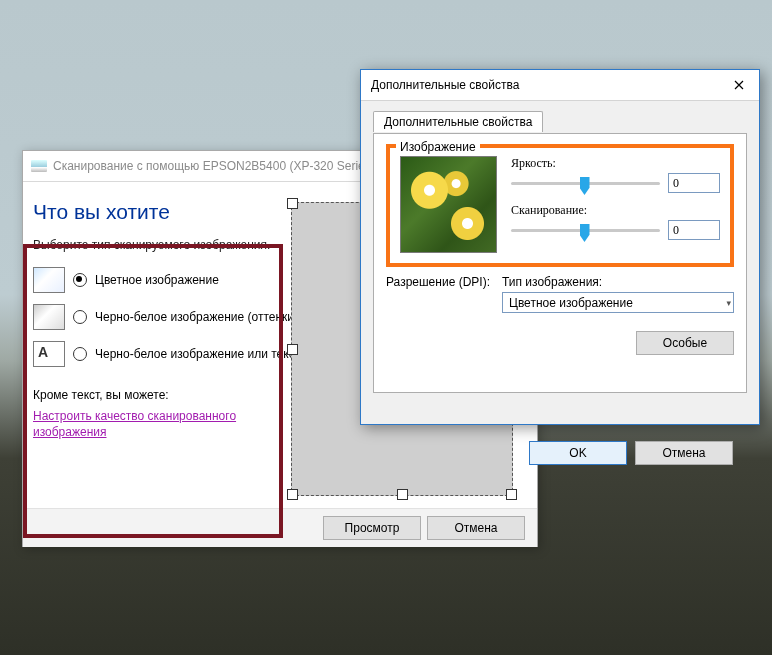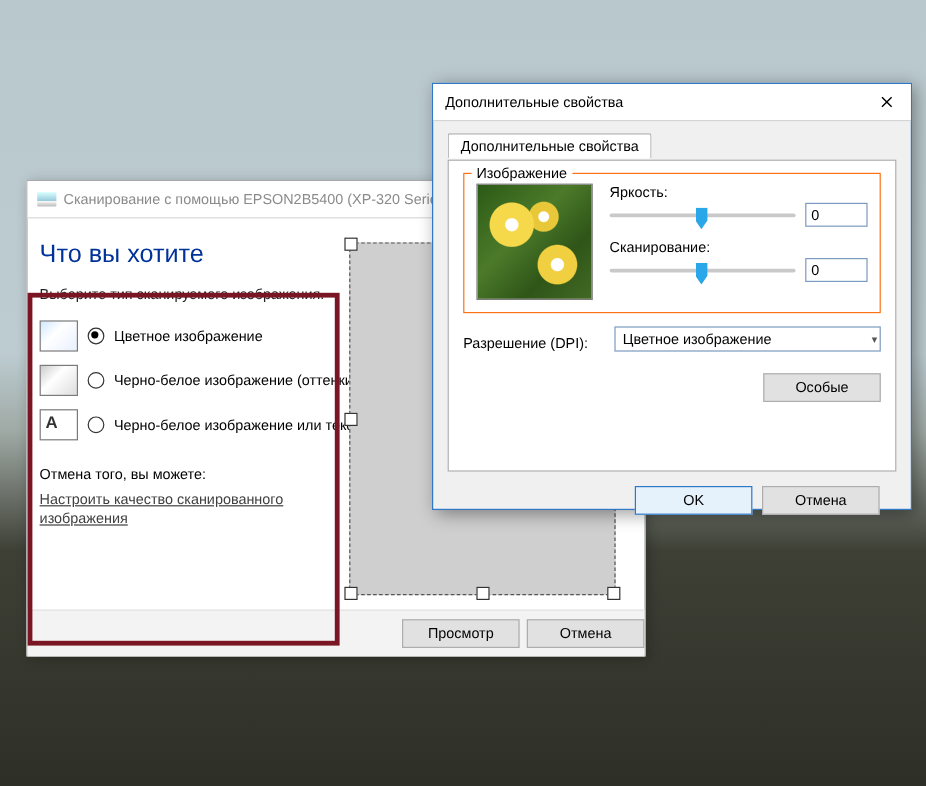--- a/index.html
+++ b/index.html
@@ -83,21 +83,21 @@
     flex-shrink: 0;
   }
   .opt-icon.gray { background: linear-gradient(135deg,#ccc,#fff 40%,#ddd); }
   .opt-icon.bw   { background: #fff; position: relative; }
   .opt-icon.bw::after{content:"A";position:absolute;left:4px;top:2px;font-weight:bold;color:#333;font-size:14px;}
   .opt-icon.custom{ background: linear-gradient(135deg,#cfe8c0,#fff 40%,#fce0b0);}
   .radio { width:12px;height:12px;border:1px solid #333;border-radius:50%;position:relative;flex-shrink:0;}
   .radio.checked::after{content:"";position:absolute;left:2px;top:2px;width:6px;height:6px;border-radius:50%;background:#000;}
   .opt-label { font-size:12px;color:#000; white-space: nowrap; }
   .also-text { font-size:12px;color:#000;margin-top:20px; }
-  .link { color:#404040;text-decoration:underline;font-size:12px;display:inline-block;margin-top:6px;line-height:16px;}
+  .link { color:#a21caf;text-decoration:underline;font-size:12px;display:inline-block;margin-top:6px;line-height:16px;}
   .highlight-box {
     position:absolute;
     left:0; top:62px;
     width:252px; height:286px;
     border:4px solid #7a1623;
     pointer-events:none;
   }
   
   .scan-preview {
     flex:1;
@@ -117,21 +117,21 @@
   .h-tm{top:-5px;left:50%;margin-left:-5px}
   .h-bm{bottom:-5px;left:50%;margin-left:-5px}
   .h-ml{left:-5px;top:50%;margin-top:-5px}
   .h-mr{right:-5px;top:50%;margin-top:-5px}
   
   .scan-buttons {
     height: 38px;
     border-top: 1px solid #e2e2e2;
     background:#f3f3f3;
     display:flex;justify-content:flex-end;align-items:center;
-    padding-right:0; gap:6px;
+    padding-right:12px; gap:6px;
   }
   .btn {
     min-width:80px;height:22px;
     border:1px solid #adadad;background:#e1e1e1;
     font-size:12px;display:flex;align-items:center;justify-content:center;
     padding:0 8px;cursor:pointer;
   }
 
   
   .adv-window {
@@ -153,63 +153,63 @@
   .tabstrip{height:22px;display:flex;}
   .tab{
     height:20px;padding:0 10px;border:1px solid #adadad;border-bottom:none;
     background:#fff;font-size:12px;display:flex;align-items:center;border-radius:2px 2px 0 0;
   }
   .tab-page{
     border:1px solid #adadad;background:#fff;height:260px;padding:10px 12px;
     box-sizing:border-box;position:relative;
   }
   .groupbox{
-    border:1px solid #f97316;padding:8px 10px 10px 10px;margin-bottom:6px;
+    border:4px solid #f97316;padding:8px 10px 10px 10px;margin-bottom:6px;
     position:relative;
   }
   .groupbox .legend{
     position:absolute;top:-8px;left:6px;background:#fff;padding:0 4px;font-size:12px;
   }
   .img-row{display:flex;gap:14px;}
   .thumb{
     width:95px;height:95px;border:1px solid #7a7a7a;flex-shrink:0;
     background:
       radial-gradient(circle at 30% 35%, #fff 0 5px, #f6d94a 6px 18px, transparent 19px),
       radial-gradient(circle at 70% 70%, #fff 0 5px, #f0d040 6px 16px, transparent 17px),
       radial-gradient(circle at 58% 28%, #fff 0 4px, #e8c838 5px 12px, transparent 13px),
       linear-gradient(135deg,#2b5a16,#4c7a2a 40%,#2f5518 70%,#426a24);
   }
-  .sliders{flex:1;font-size:12px;}
+  .sliders{flex:1;font-size:12px;font-family:Liberation Serif, serif;}
   .slabel{margin-bottom:2px;}
   .srow{display:flex;align-items:center;gap:8px;margin-bottom:10px;}
   .track{
     flex:1;height:18px;position:relative;
   }
   .track::before{content:"";position:absolute;left:0;right:0;top:8px;height:3px;background:#c9c9c9;border-radius:2px;}
   .thumb-handle{
     position:absolute;top:3px;left:50%;margin-left:-6px;width:10px;height:18px;
     background:#29a7e8;
     clip-path: polygon(0 0,100% 0,100% 60%,50% 100%,0 60%);
   }
   .numbox{width:42px;height:18px;border:1px solid #7a9ac0;background:#fff;font-size:12px;padding:0 4px;display:flex;align-items:center;}
-  .row2{display:flex;gap:16px;margin-top:8px;font-size:12px;align-items:flex-end;}
+  .row2{display:flex;gap:6px;margin-top:8px;font-size:12px;}
   .col{flex:1;}
   .spinbox{display:flex;margin-top:3px;}
   .spinbox input{width:58px;height:19px;border:1px solid #7a9ac0;font-size:12px;padding:0 4px;box-sizing:border-box;}
   .spin-btns{display:flex;flex-direction:column;border:1px solid #adadad;border-left:none;}
   .spin-btns div{width:15px;height:9px;background:#e8e8e8;font-size:7px;line-height:7px;text-align:center;color:#333;cursor:pointer;}
   .spin-btns div:first-child{border-bottom:1px solid #adadad;}
   .combo{
     margin-top:3px;display:flex;align-items:center;justify-content:space-between;
     height:19px;border:1px solid #7a9ac0;background:#fff;padding:0 2px 0 6px;font-size:12px;
   }
   .combo .arrow{font-size:9px;color:#555;}
   .reset-row{display:flex;justify-content:flex-end;margin-top:18px;}
   .adv-buttons{
-    display:flex;justify-content:flex-end;gap:8px;padding:12px 14px 0 0;
+    display:flex;justify-content:flex-end;gap:8px;padding:12px 14px 0 0;margin-top:36px;
   }
   .btn.primary{border:1px solid #2e78c7;background:#e5f1fb;min-width:80px;}
 </style>
 </head>
 <body>
 
 <div class="desktop">
 
   <div class="scan-window">
     <div class="scan-titlebar">
@@ -231,21 +231,21 @@
           <span class="opt-icon gray"></span>
           <span class="radio"></span>
           <span class="opt-label">Черно-белое изображение (оттенки серого)</span>
         </div>
         <div class="option-row">
           <span class="opt-icon bw"></span>
           <span class="radio"></span>
           <span class="opt-label">Черно-белое изображение или текст</span>
         </div>
 
-        <div class="also-text">Отмена того, вы можете:</div>
+        <div class="also-text">Кроме текст, вы можете:</div>
         <a class="link">Настроить качество сканированного изображения</a>
 
         <div class="highlight-box"></div>
       </div>
 
       <div class="scan-preview">
         <div class="preview-area">
           <div class="handle h-tl"></div>
           <div class="handle h-tm"></div>
           <div class="handle h-tr"></div>
@@ -301,20 +301,21 @@
               </div>
             </div>
           </div>
         </div>
 
         <div class="row2">
           <div class="col" style="flex:0 0 110px">
             <div>Разрешение (DPI):</div>
           </div>
           <div class="col">
+            <div>Тип изображения:</div>
             <div class="combo">
               <span>Цветное изображение</span>
               <span class="arrow">▾</span>
             </div>
           </div>
         </div>
 
         <div class="reset-row">
           <div class="btn">Особые</div>
         </div>

